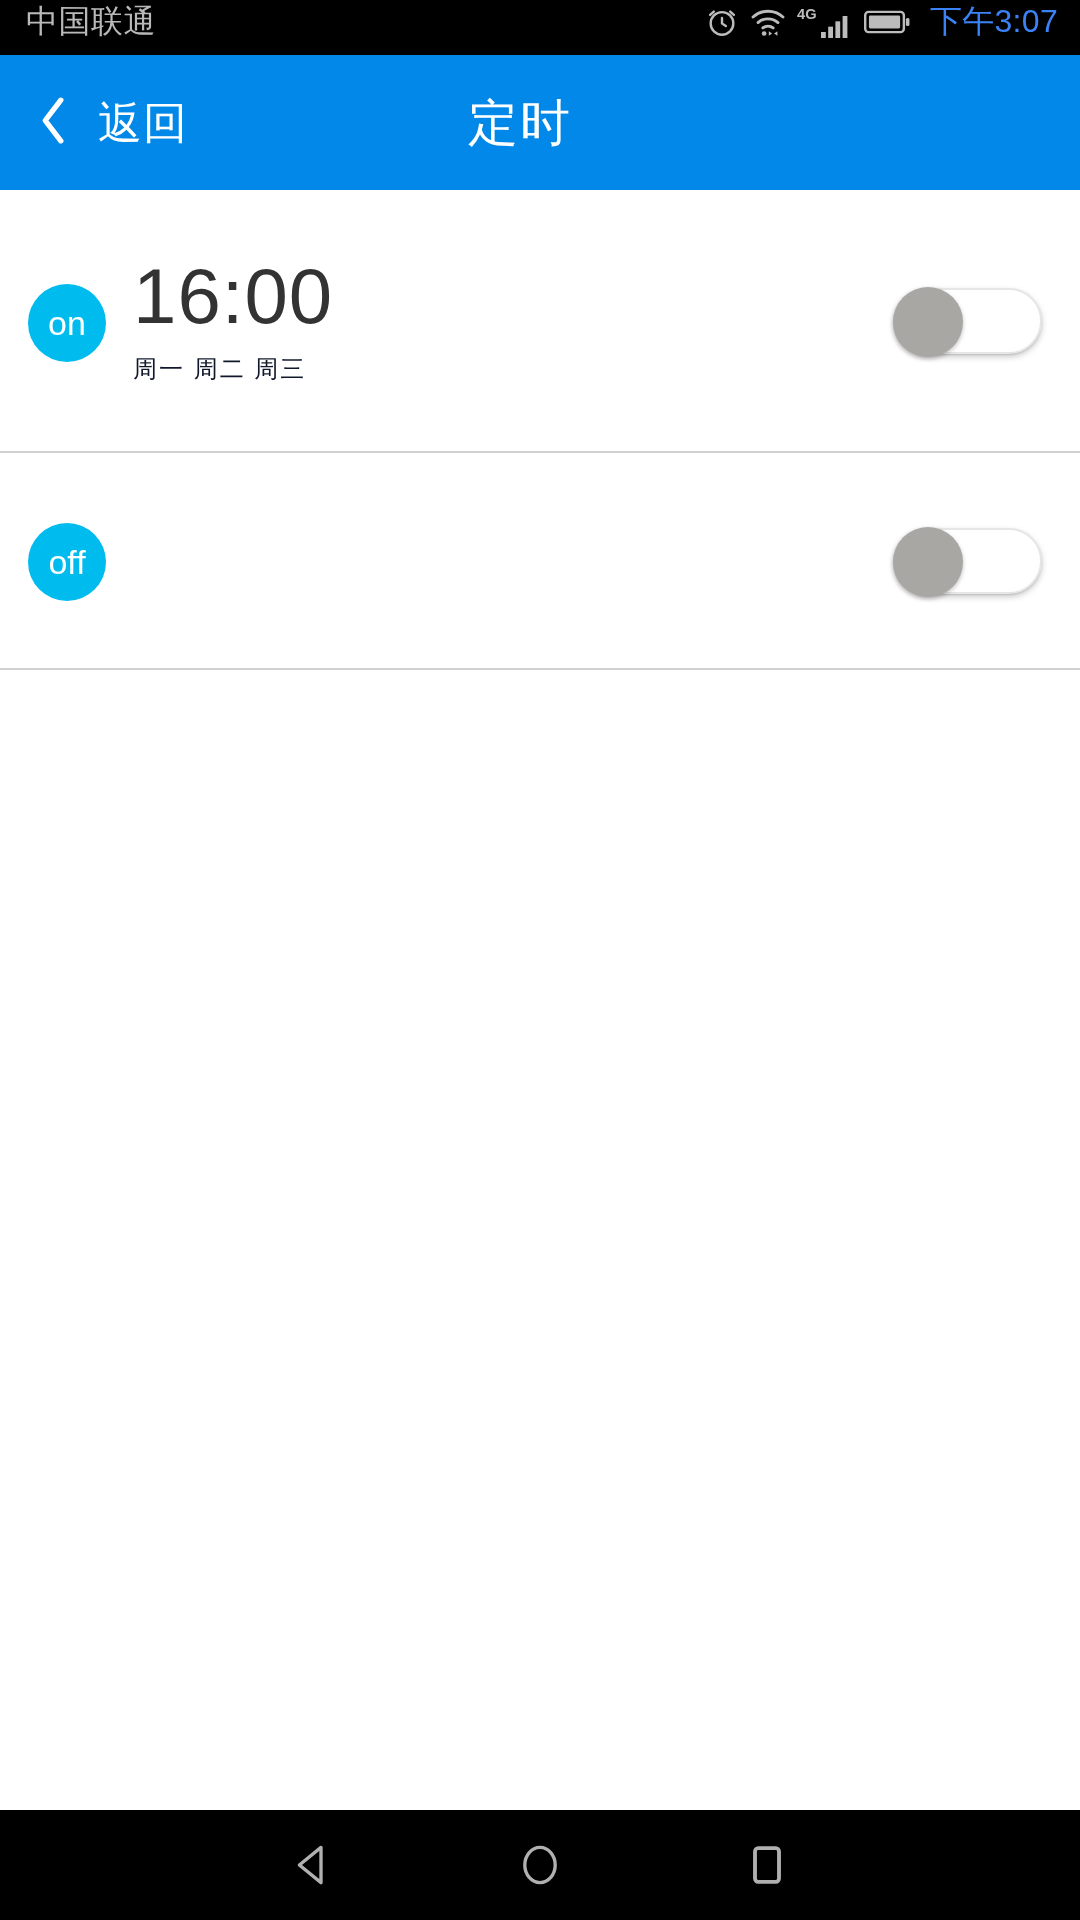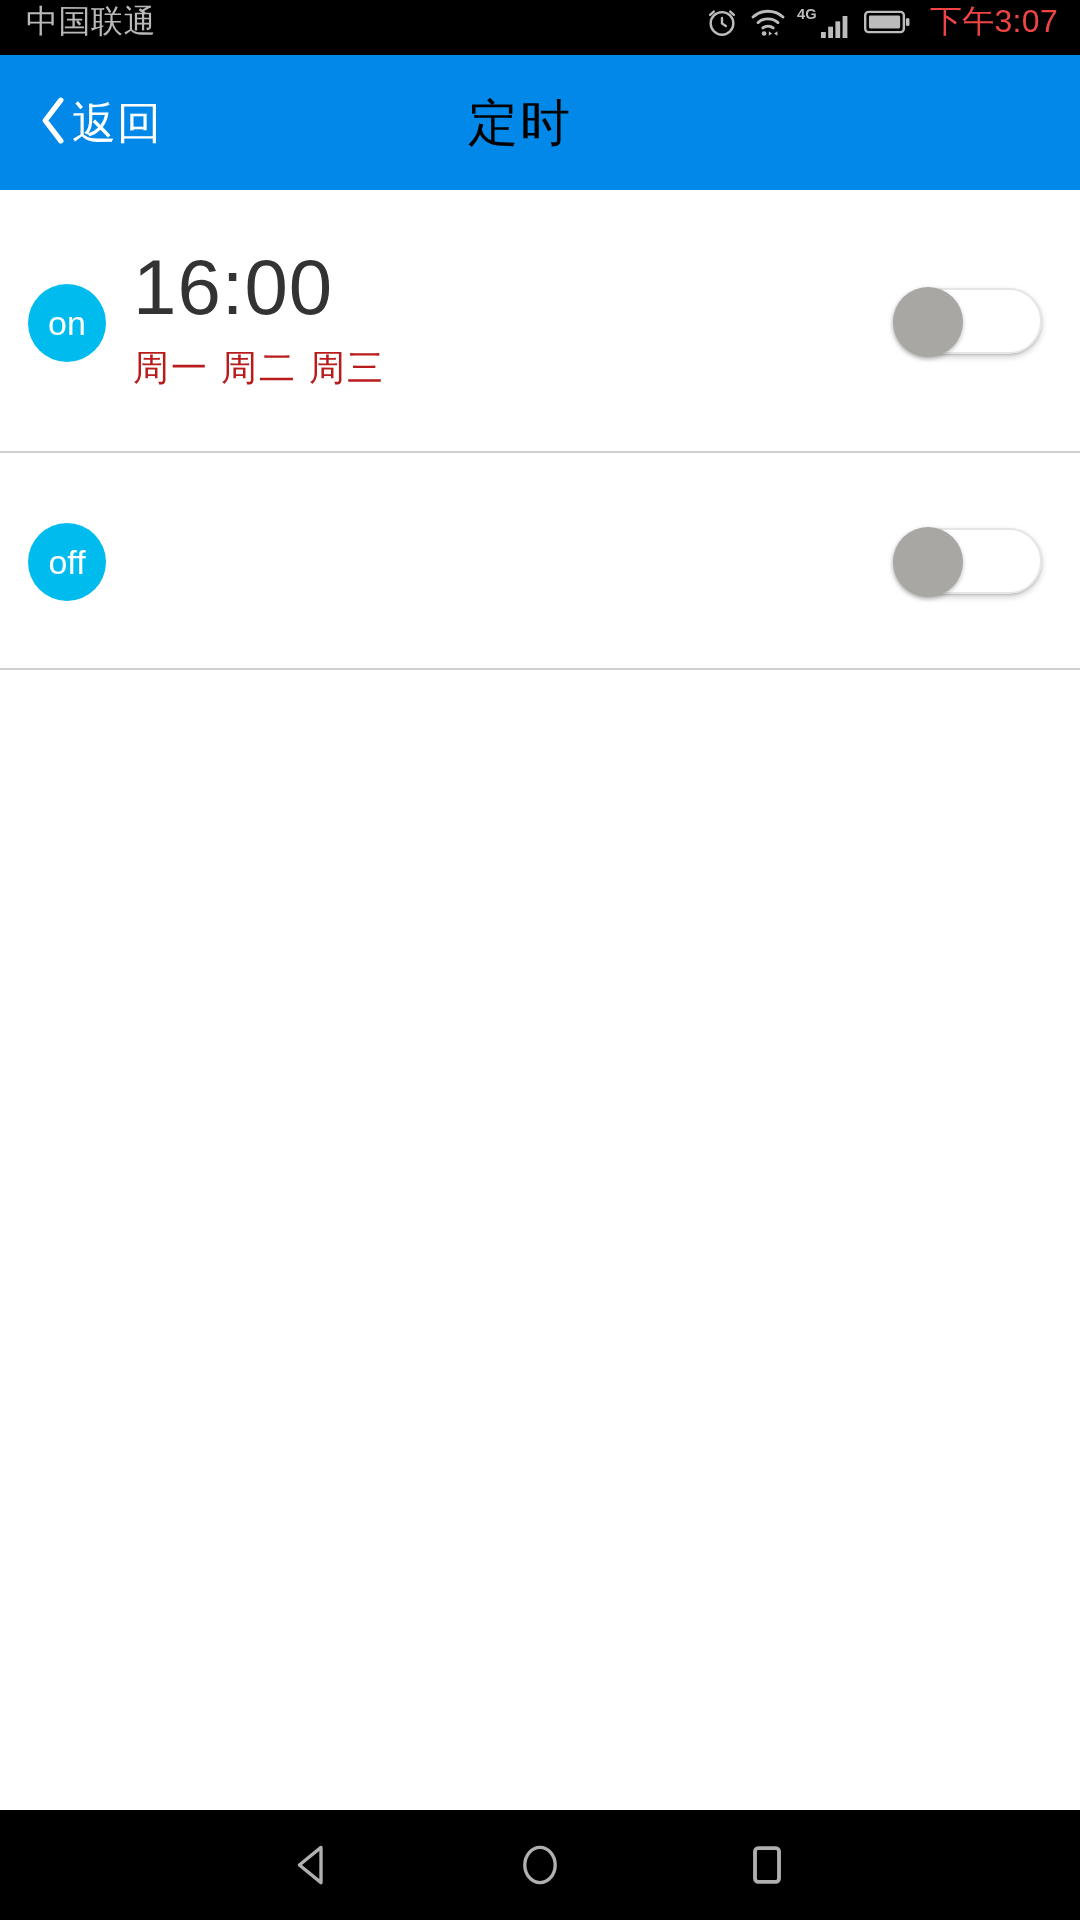--- a/index.html
+++ b/index.html
@@ -13,36 +13,36 @@
 
   
   .status-bar {
     position:absolute; top:0; left:0; width:1080px; height:55px;
     background:#000; display:flex; align-items:center;
     padding:0 22px 12px 26px;
   }
   .carrier { color:#b9b9b9; font-size:32px; letter-spacing:0.5px; }
   .status-right { margin-left:auto; display:flex; align-items:center; gap:11px; }
   .sb-icon { display:flex; align-items:center; }
-  .clock-time { color:#ef4444; font-size:32px; margin-left:7px; letter-spacing:0.3px; }
+  .clock-time { color:#3b82f6; font-size:32px; margin-left:7px; letter-spacing:0.3px; }
 
   
   .header {
     position:absolute; top:55px; left:0; width:1080px; height:135px;
     background:#0288E8;
   }
   .back-btn {
     position:absolute; left:38px; top:50%; transform:translateY(-50%);
-    display:flex; align-items:center; gap:4px; cursor:pointer;
+    display:flex; align-items:center; gap:30px; cursor:pointer;
   }
   .back-chevron { display:block; }
   .back-label { color:#fff; font-size:44px; letter-spacing:1px; }
   .header-title {
     position:absolute; left:0; top:50%; transform:translateY(-50%);
-    width:1040px; text-align:center; color:#000000; font-size:50px;
+    width:1040px; text-align:center; color:#ffffff; font-size:50px;
     letter-spacing:2px; pointer-events:none;
   }
 
   
   .list { position:absolute; top:190px; left:0; width:1080px; }
   .timer-row {
     position:relative; width:1080px;
     border-bottom:2px solid #cfd0d2;
     background:#fff;
     display:flex; align-items:center;
@@ -61,21 +61,21 @@
   }
   .row-1 .state-badge { margin-top:4px; }
   .row-2 .state-badge { margin-top:2px; }
 
   .row-text { margin-left:27px; display:flex; flex-direction:column; }
   .row-time {
     font-size:78px; color:#333334; line-height:1.0;
     letter-spacing:1px; font-weight:400;
   }
   .row-days {
-    font-size:36px; color:#b91c1c; margin-top:18px;
+    font-size:24px; color:#0f172a; margin-top:18px;
     letter-spacing:2px; white-space:nowrap;
   }
 
   .toggle {
     margin-left:auto;
     position:relative;
     width:148px; height:66px;
     border-radius:33px;
     background:#ffffff;
     border:2px solid #e6e6e6;

